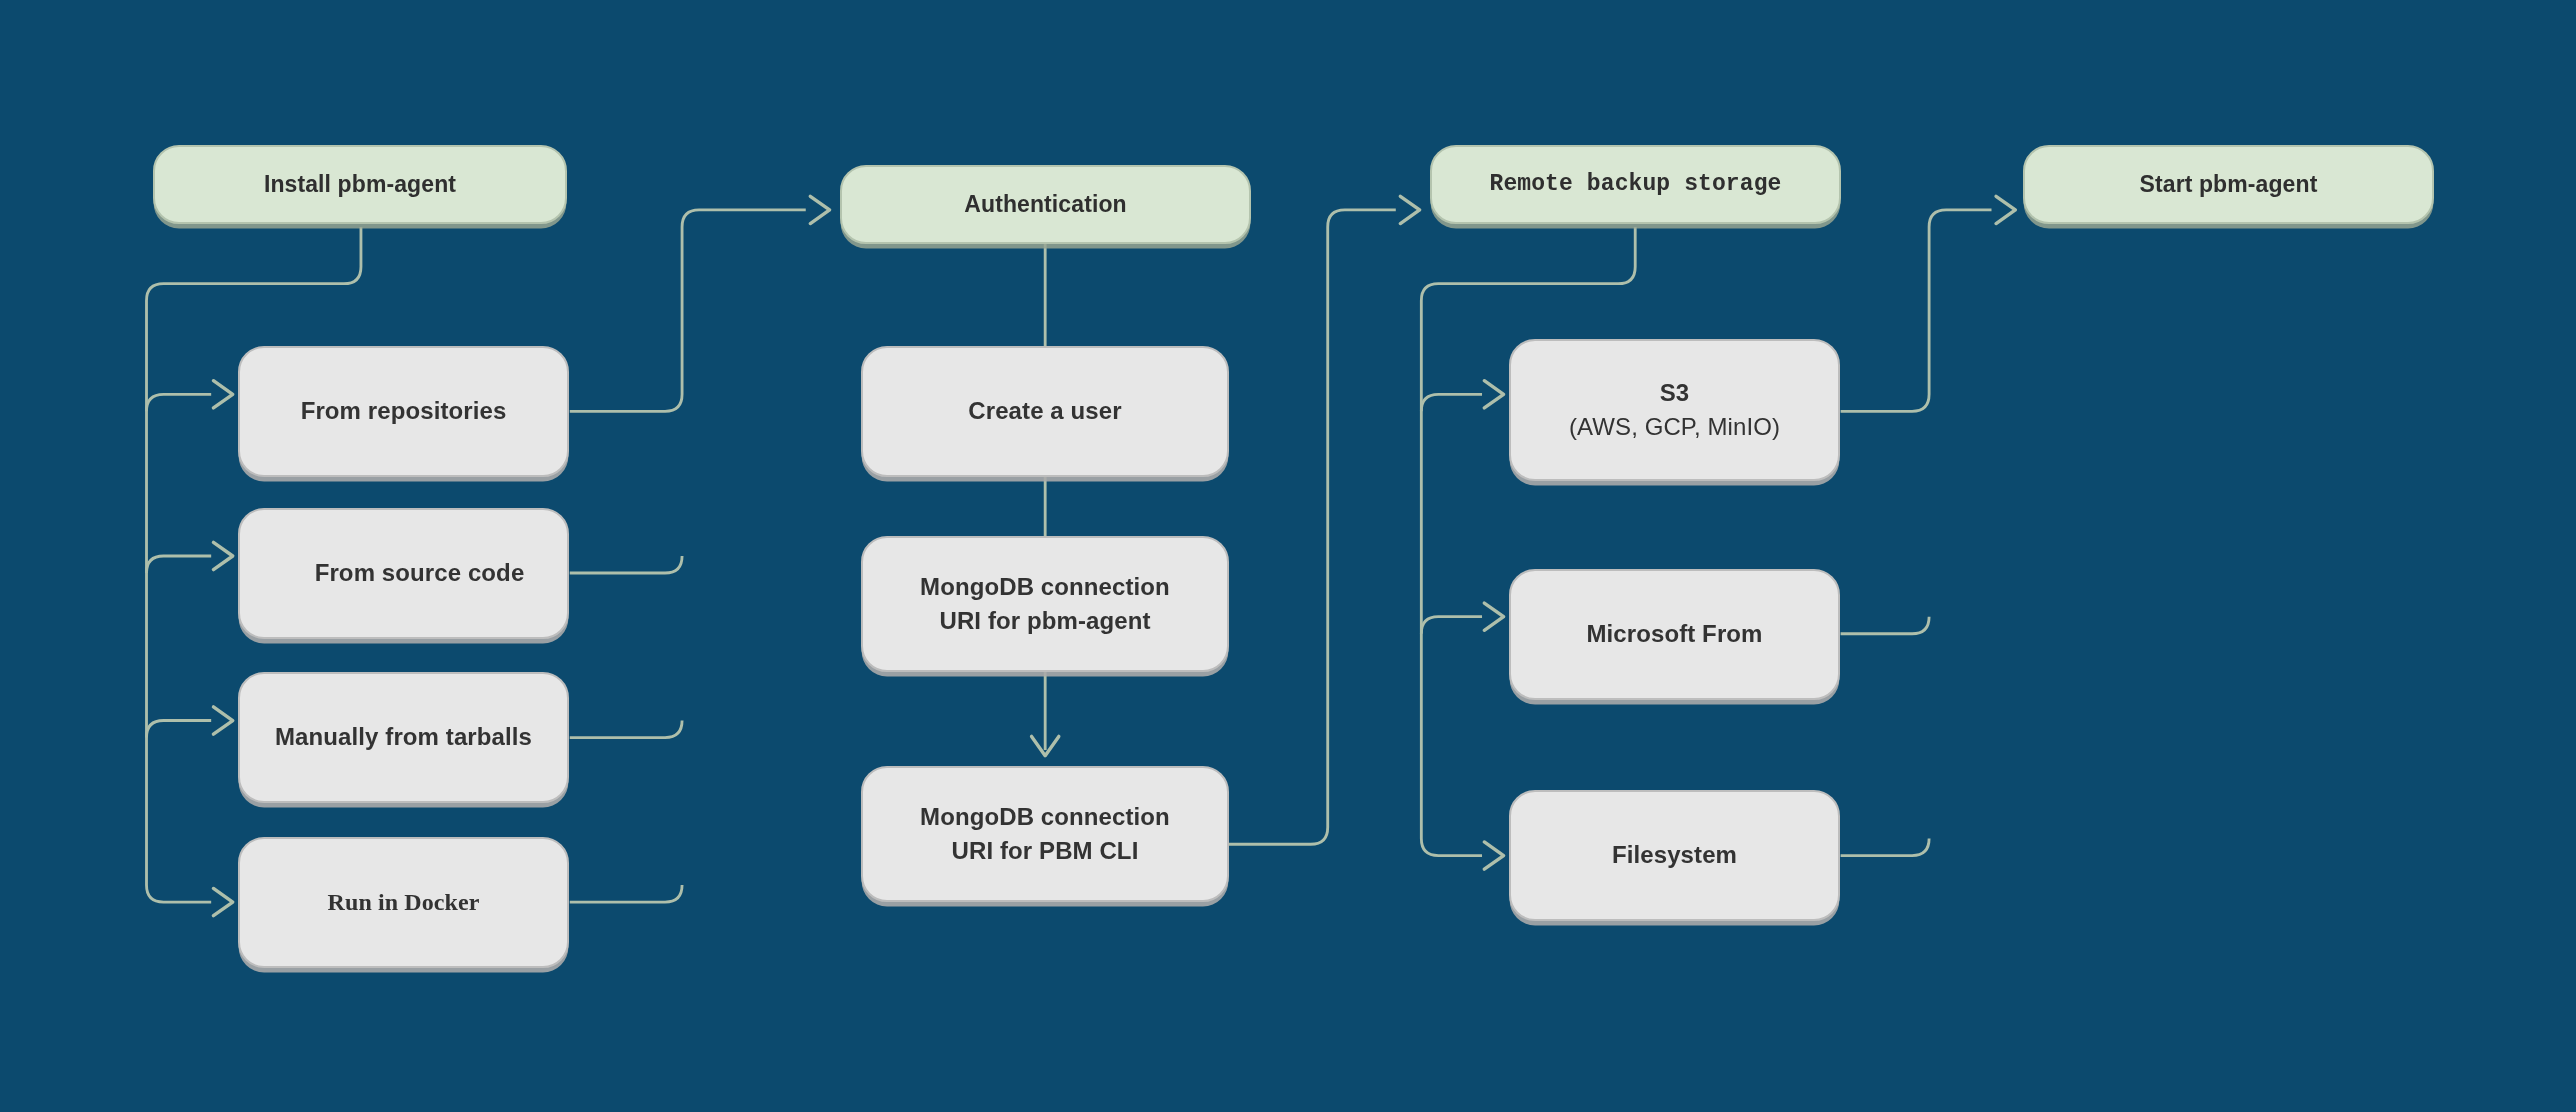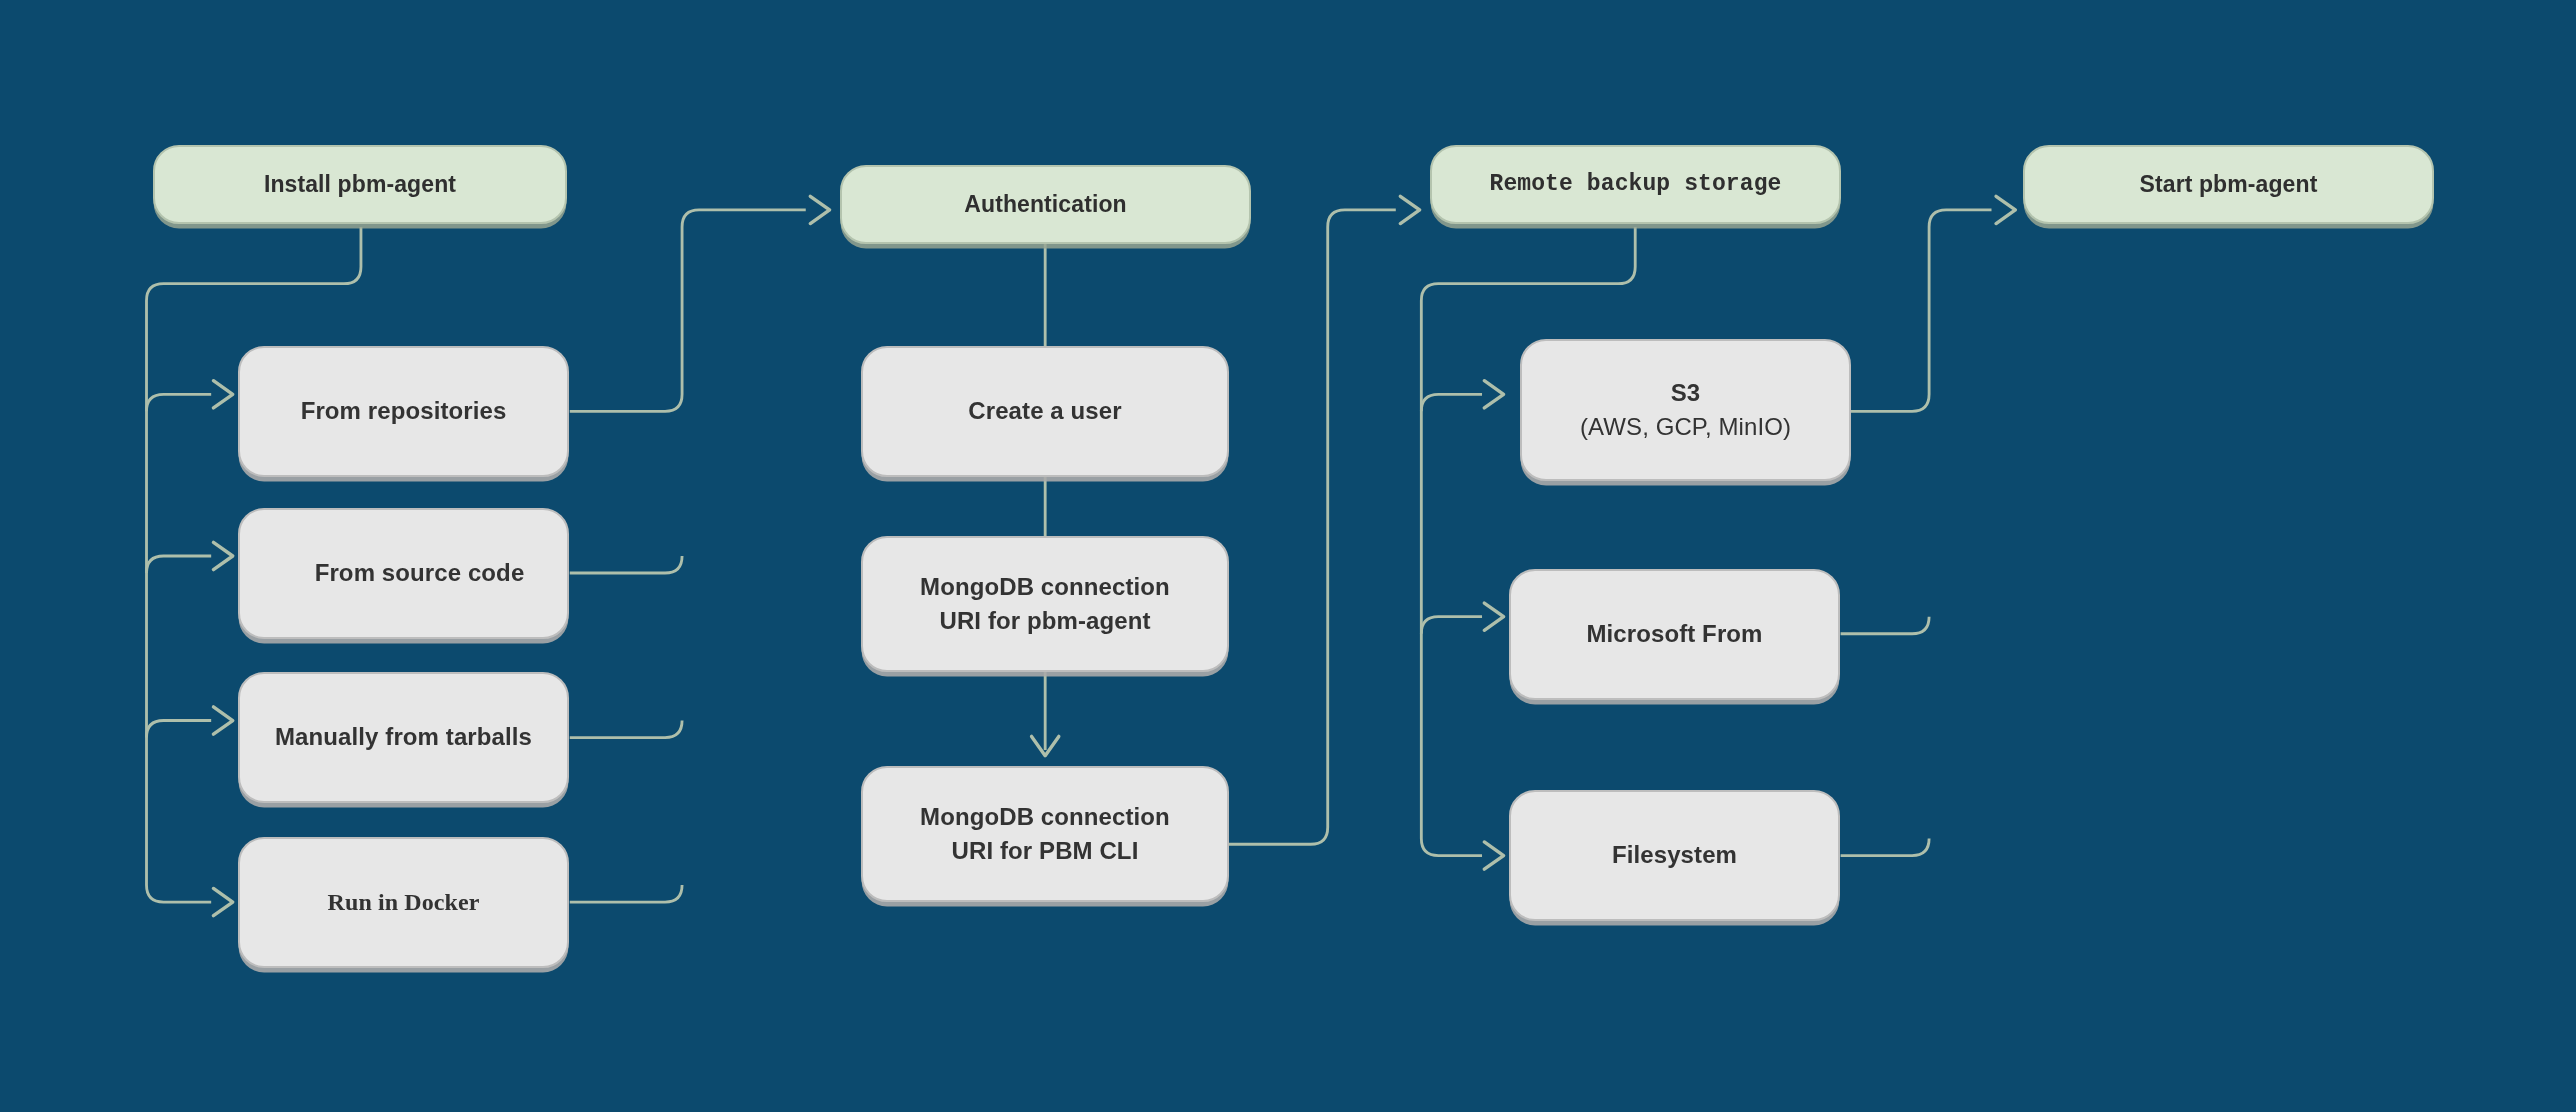--- a/index.html
+++ b/index.html
@@ -116,21 +116,21 @@
   <div class="node grey fs-box" style="left:861px;top:536px;width:368px;height:136px;flex-direction:column;">
     <span class="l1">MongoDB connection</span>
     <span class="l1">URI for pbm-agent</span>
   </div>
 
   <div class="node grey fs-box" style="left:861px;top:766px;width:368px;height:136px;flex-direction:column;">
     <span class="l1">MongoDB connection</span>
     <span class="l1">URI for PBM CLI</span>
   </div>
 
-  <div class="node grey fs-box" style="left:1509px;top:339px;width:331px;height:142px;flex-direction:column;margin-left:11px;">
+  <div class="node grey fs-box" style="left:1509px;top:339px;width:331px;height:142px;flex-direction:column;">
     <span class="l1">S3</span>
     <span class="l2">(AWS, GCP, MinIO)</span>
   </div>
 
   <div class="node grey fs-box" style="left:1509px;top:569px;width:331px;height:131px;">
     <span class="l1">Microsoft From</span>
   </div>
 
   <div class="node grey fs-box" style="left:1509px;top:790px;width:331px;height:131px;">
     <span class="l1">Filesystem</span>

